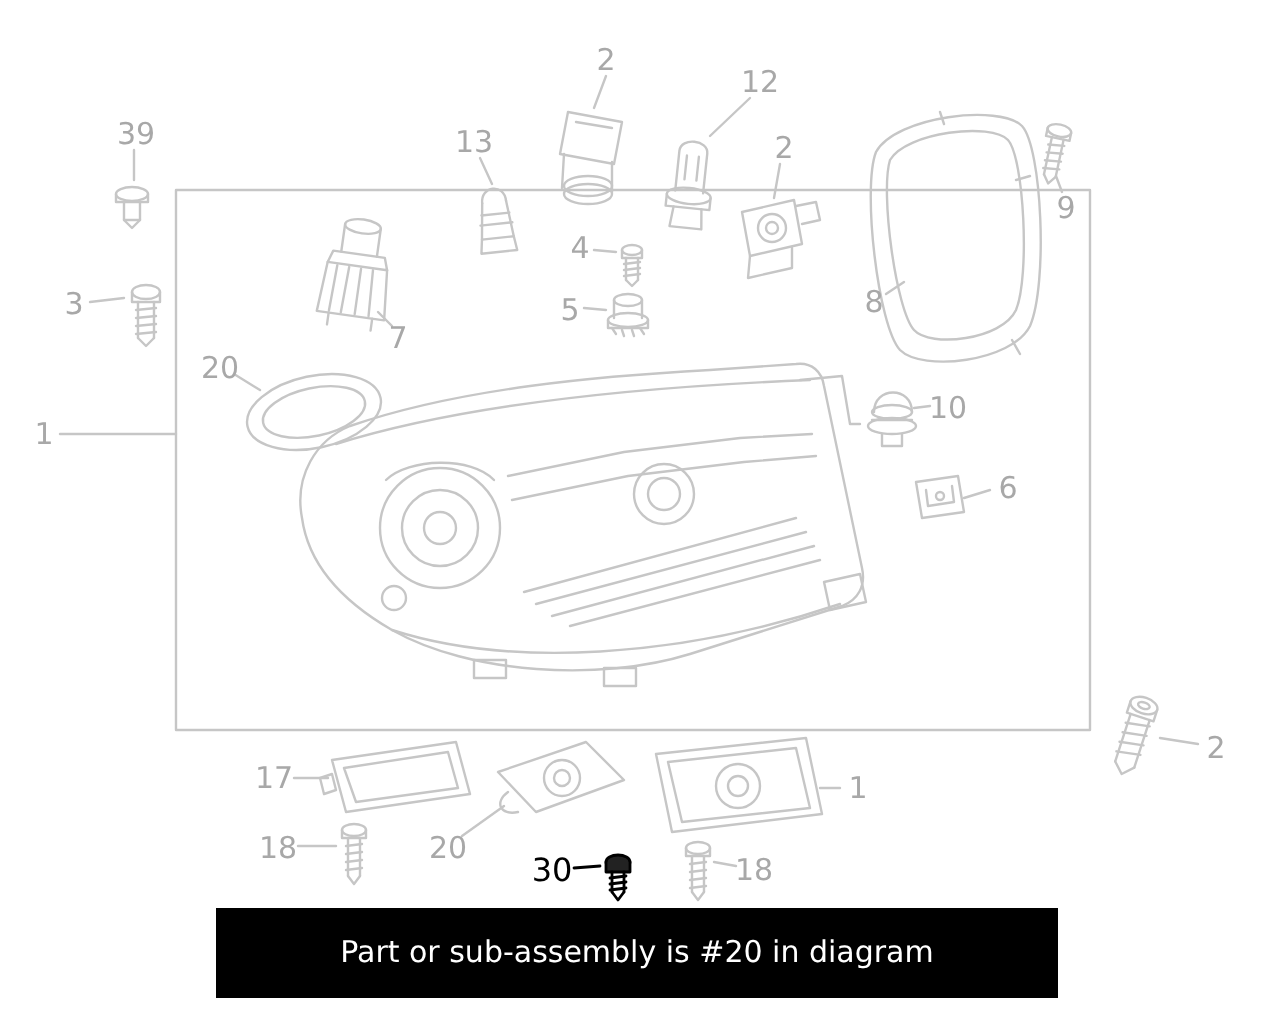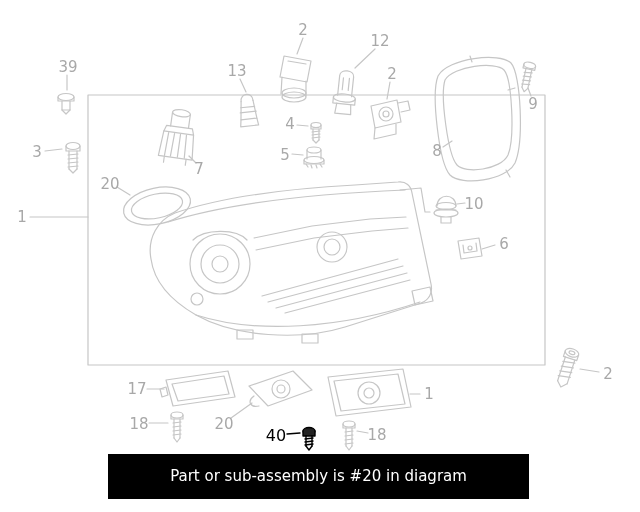--- a/index.html
+++ b/index.html
@@ -249,20 +249,20 @@
   <span class="callout" style="left:392px; top:74px">2</span>
   <span class="callout" style="left:380px; top:41px">12</span>
   <span class="callout" style="left:237px; top:71px">13</span>
   <span class="callout" style="left:303px; top:30px">2</span>
   <span class="callout" style="left:474px; top:204px">10</span>
   <span class="callout" style="left:429px; top:394px">1</span>
   <span class="callout" style="left:137px; top:389px">17</span>
   <span class="callout" style="left:139px; top:424px">18</span>
   <span class="callout" style="left:377px; top:435px">18</span>
   <span class="callout" style="left:224px; top:424px">20</span>
-  <span class="callout highlight" style="left:276px; top:435px">40</span>
+  <span class="callout highlight" style="left:276px; top:435px">30</span>
   <span class="callout" style="left:68px;  top:67px">39</span>
 
   <div class="banner">
     <div>Part or sub-assembly is #20 in diagram</div>
   </div>
 
 </div>
 
 </body></html>

